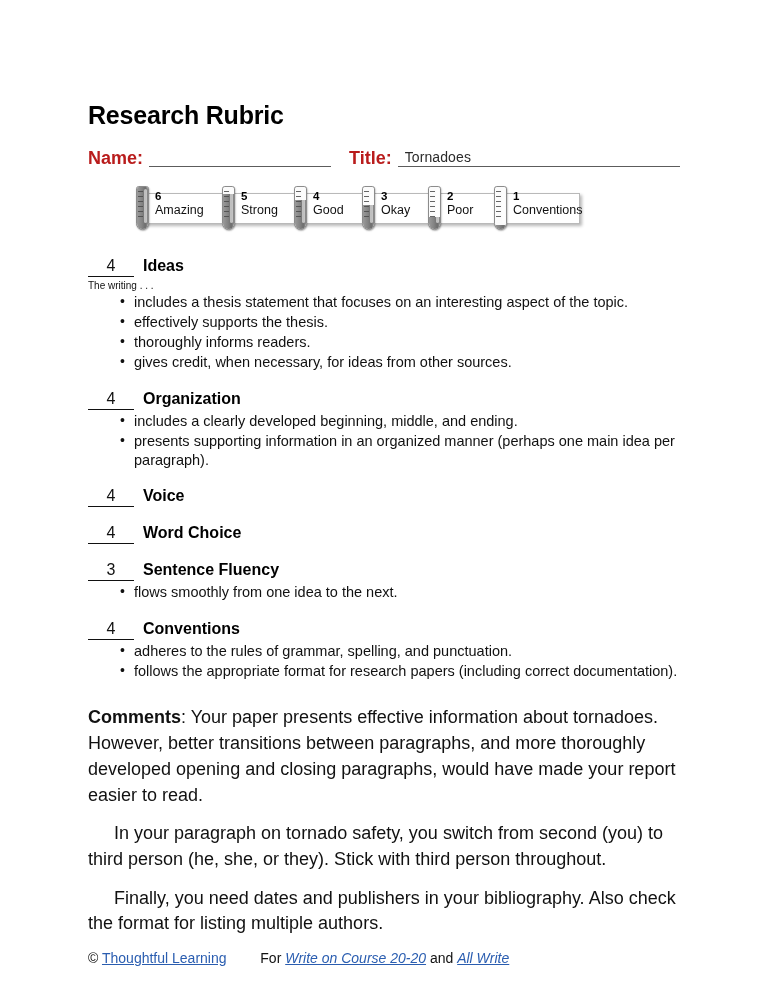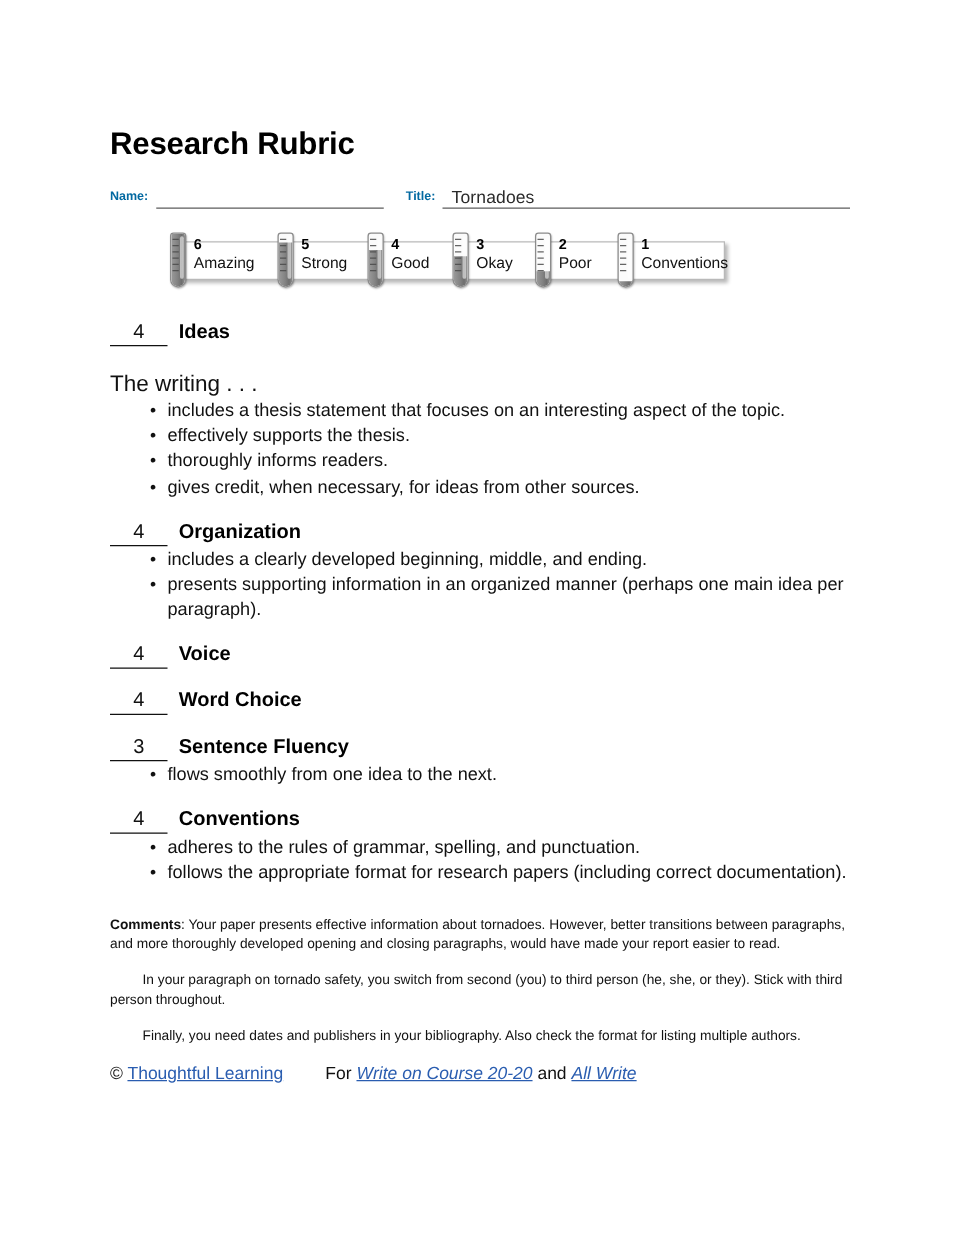--- a/index.html
+++ b/index.html
@@ -42,23 +42,23 @@
   }
 
   
   .id-row {
     display: flex;
     align-items: flex-end;
     height: 24px;
     margin-bottom: 17px;
   }
   .id-label {
-    font-size: 10px;
+    font-size: 18px;
     font-weight: bold;
-    color: #0369a1;
+    color: #b91c1c;
     white-space: nowrap;
     line-height: 18px;
     text-align: center;
   }
   .blank-line {
     border-bottom: 1.5px solid #5c5c5c;
     height: 17px;
     margin-left: 6px;
   }
   .blank-name { width: 182px; }
@@ -191,23 +191,23 @@
     line-height: 19px;
   }
   .trait-name {
     font-size: 16px;
     font-weight: bold;
     color: #000;
     margin-left: 9px;
     line-height: 19px;
   }
   .lead-in {
-    font-size: 18px;
-    color: #111;
-    margin: 19px 0 1px 0;
+    font-size: 10px;
+    color: #111;
+    margin: 2px 0 1px 0;
     line-height: 1.3;
   }
   ul.criteria {
     list-style: none;
     margin: 0;
     padding: 0;
   }
   ul.criteria li {
     position: relative;
     font-size: 14.5px;
@@ -221,21 +221,21 @@
     position: absolute;
     left: 32px;
     top: -1px;
     font-size: 14px;
     color: #111;
   }
 
   
   .comments {
     margin-top: 24px;
-    font-size: 11px;
+    font-size: 18px;
     line-height: 1.43;
     color: #111;
   }
   .comments p { margin: 0 0 13px 0; }
   .comments p.indent { text-indent: 26px; }
   .comments .bold-label { font-weight: bold; }
 
   
   .footer {
     margin-top: 9px;

